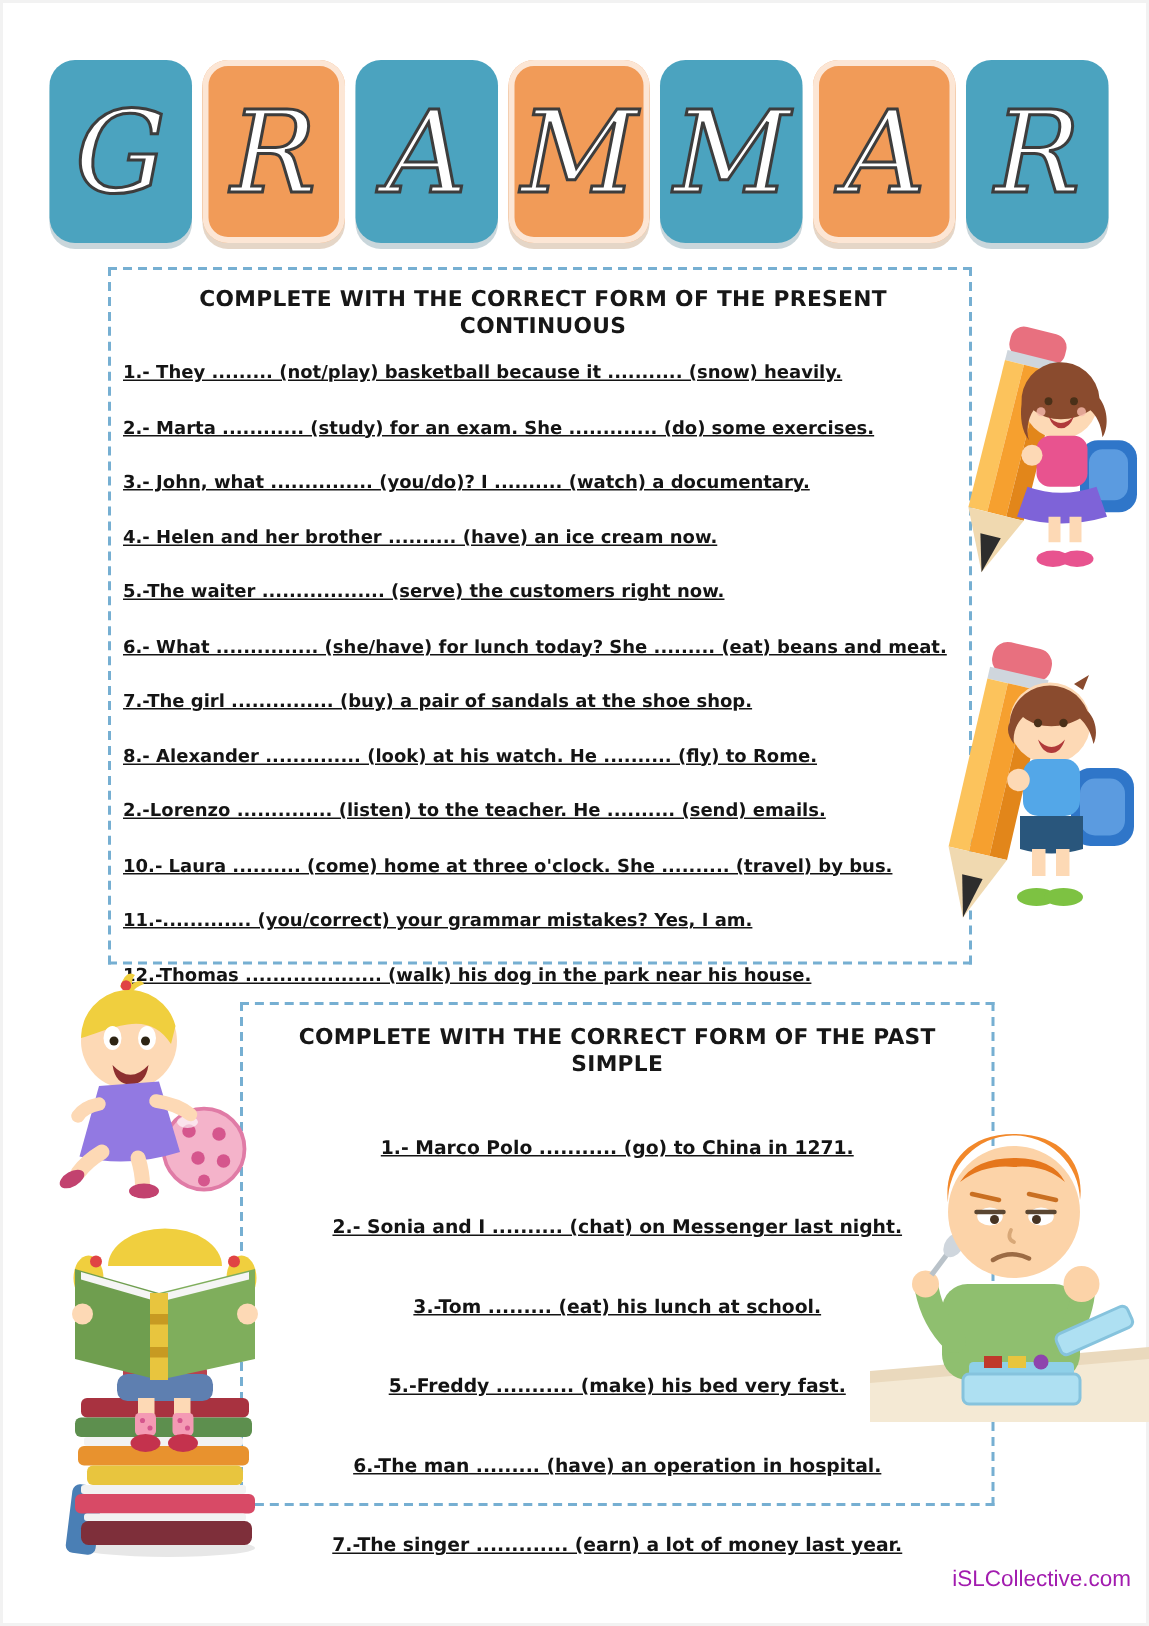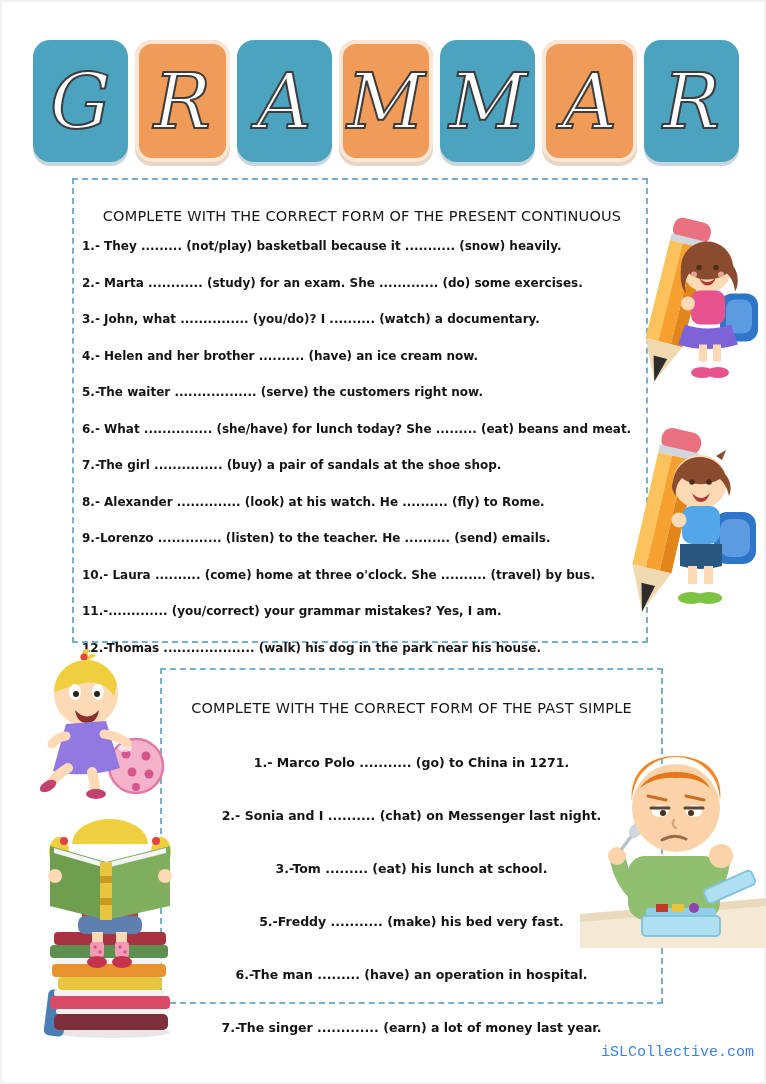--- a/index.html
+++ b/index.html
@@ -19,42 +19,42 @@
     box-shadow:0 4px 0 rgba(40,90,110,0.25), 0 0 0 2px rgba(255,255,255,0.6);
   }
   .tile.teal{background:#4BA3BF;}
   .tile.orange{background:#F19B58;box-shadow:0 4px 0 rgba(150,90,30,0.25), inset 0 0 0 4px rgba(255,255,255,0.75);}
 
   
   .box{position:absolute;border:2px dashed #76afd2;box-sizing:border-box;background:transparent;z-index:1;}
   #box1{left:72px;top:178px;width:576px;height:465px;padding:11px 4px 0 8px;}
   #box2{left:160px;top:668px;width:503px;height:336px;padding:13px 6px 0 6px;text-align:center;}
   .box-heading{
-    text-align:center;font-weight:normal;font-size:14.5px;color:#171717;
-    letter-spacing:.2px;margin:16px 0 0 0;line-height:18px;
+    text-align:center;font-weight:bold;font-size:14.5px;color:#171717;
+    letter-spacing:.2px;margin:0 0 0 0;line-height:18px;
   }
   .ex-list{margin-top:14px;}
   .ex{
     font-size:12px;font-weight:bold;color:#141414;line-height:15px;
-    margin:0 0 21.5px 0;white-space:nowrap;
+    margin:0 0 21.5px 0;white-space:nowrap;text-decoration:underline;
   }
   #box2 .ex{font-size:12.5px;margin-top:38px;}
 
   
   .art{position:absolute;z-index:5;}
   #img-girl-pencil{left:610px;top:210px;width:156px;height:188px;}
   #img-boy-pencil{left:596px;top:420px;width:170px;height:212px;}
   #img-toddler-ball{left:22px;top:642px;width:150px;height:160px;}
   #img-girl-books{left:42px;top:810px;width:136px;height:230px;}
   #img-thinking-boy{left:580px;top:744px;width:186px;height:204px;}
 
   
   .footer{
-    position:absolute;right:12px;top:1044px;font-size:15px;color:#3b82f6;
-    font-family:Liberation Mono, monospace;z-index:3;
+    position:absolute;right:12px;top:1044px;font-size:15px;color:#a21caf;
+    font-family:Liberation Sans, sans-serif;z-index:3;
   }
 </style>
 </head>
 <body>
 
 <div class="page">
 
   <div class="tiles">
     <div class="tile teal">G</div>
     <div class="tile orange">R</div>
@@ -69,21 +69,21 @@
     <div class="box-heading">COMPLETE WITH THE CORRECT FORM OF THE PRESENT CONTINUOUS</div>
     <div class="ex-list">
       <div class="ex">1.- They ......... (not/play) basketball because it ........... (snow) heavily.</div>
       <div class="ex">2.- Marta ............ (study) for an exam. She ............. (do) some exercises.</div>
       <div class="ex">3.- John, what ............... (you/do)?  I .......... (watch) a documentary.</div>
       <div class="ex">4.- Helen and her brother .......... (have) an ice cream now.</div>
       <div class="ex">5.-The waiter .................. (serve) the customers right now.</div>
       <div class="ex">6.- What ............... (she/have) for lunch today? She ......... (eat) beans and meat.</div>
       <div class="ex">7.-The girl ............... (buy) a pair of sandals at the shoe shop.</div>
       <div class="ex">8.- Alexander .............. (look) at his watch. He .......... (fly) to Rome.</div>
-      <div class="ex">9.-Lorenzo  .............. (listen) to the teacher. He .......... (send) emails.</div>
+      <div class="ex">2.-Lorenzo  .............. (listen) to the teacher. He .......... (send) emails.</div>
       <div class="ex">10.- Laura .......... (come) home at three o'clock. She .......... (travel) by bus.</div>
       <div class="ex">11.-............. (you/correct) your grammar mistakes? Yes, I am.</div>
       <div class="ex">12.-Thomas .................... (walk) his dog in the park near his house.</div>
     </div>
   </div>
 
   <div class="box" id="box2">
     <div class="box-heading">COMPLETE WITH THE CORRECT FORM OF THE PAST SIMPLE</div>
     <div class="ex-list">
       <div class="ex">1.- Marco Polo ........... (go) to China in 1271.</div>

